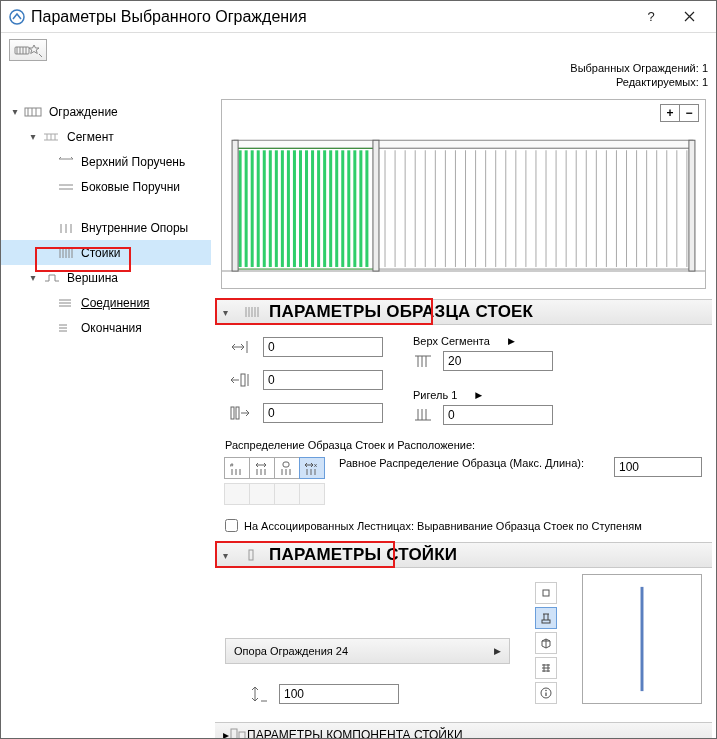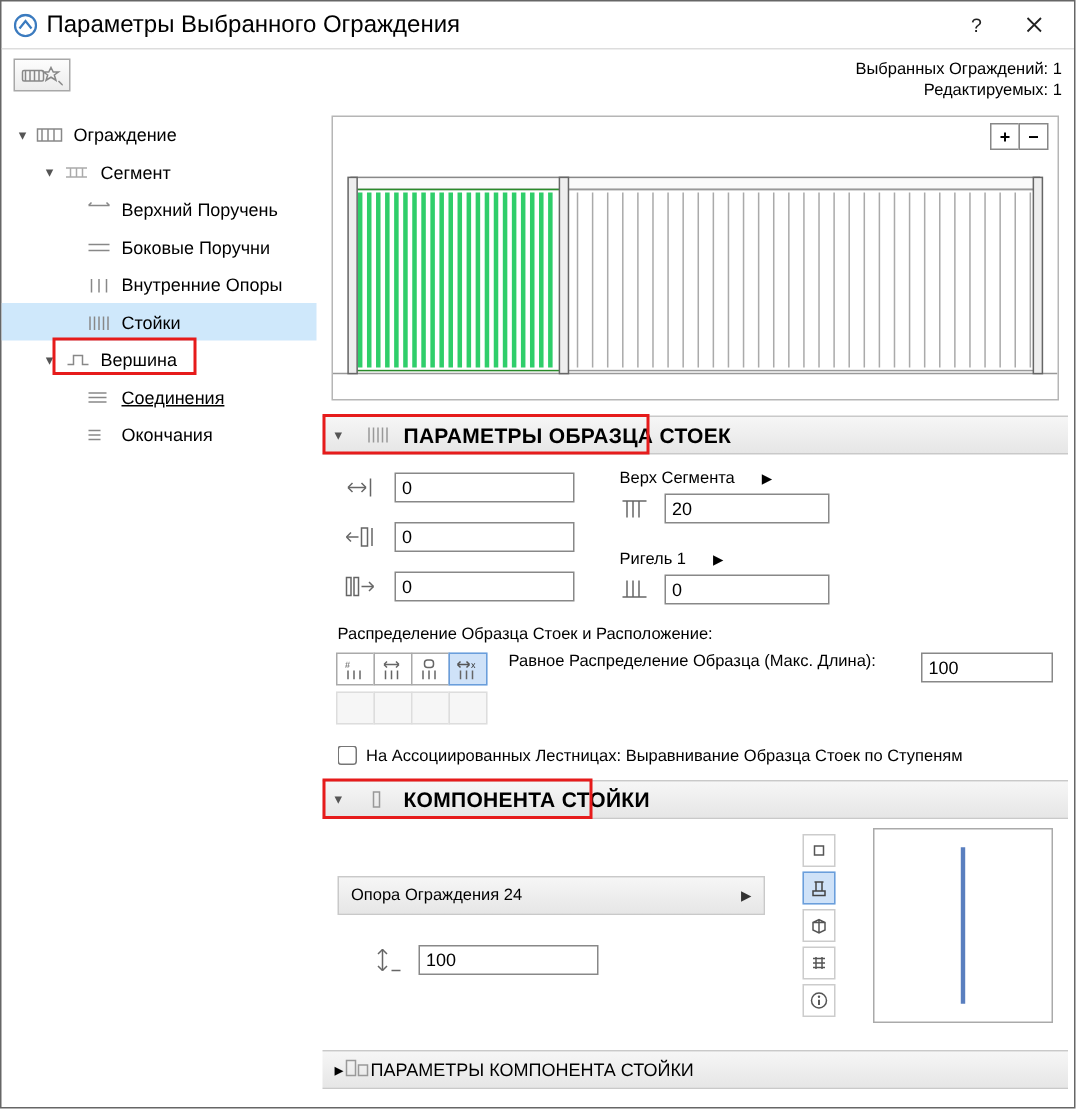--- a/index.html
+++ b/index.html
@@ -6,21 +6,21 @@
     body { width: 717px; height: 739px; background: #fff; border: 1px solid #666; overflow: hidden; font-size: 12px; color: #000; }
 
     
     .titlebar { height: 32px; display: flex; align-items: center; padding: 0 8px; border-bottom: 1px solid #ddd; }
     .titlebar .app-ico { width: 16px; height: 16px; margin-right: 6px; }
     .titlebar .title { flex: 1; font-size: 16px; }
     .titlebar .win-btn { width: 38px; height: 28px; display: flex; align-items: center; justify-content: center; font-size: 13px; color: #222; cursor: pointer; }
     .titlebar .win-btn.close svg { width: 11px; height: 11px; }
 
     
-    .infobar { display: flex; align-items: flex-start; padding: 6px 8px 6px 8px; }
+    .infobar { display: flex; align-items: flex-start; padding: 6px 8px 6px 8px; flex-direction: column; }
     .infobar .fav-btn { width: 38px; height: 22px; border: 1px solid #a8a8a8; background: linear-gradient(#fdfdfd,#ececec); display: flex; align-items: center; justify-content: center; }
     .infobar .right-info { margin-left: auto; text-align: right; font-size: 11px; line-height: 14px; }
 
     
     .main { display: flex; height: calc(100% - 32px - 38px); }
     .tree-col { width: 210px; border-right: none; padding-top: 4px; }
     .content-col { flex: 1; overflow: hidden; position: relative; }
 
     
     .tree { list-style: none; }
@@ -32,21 +32,21 @@
 
     
     .preview-wrap { margin: 4px 10px 10px 10px; background: #fff; border: 1px solid #b6b6b6; height: 190px; position: relative; }
     .preview-wrap .zoom-btns { position: absolute; top: 4px; right: 6px; display: flex; }
     .zb { width: 20px; height: 18px; border: 1px solid #888; background: #fff; display: flex; align-items: center; justify-content: center; font-weight: bold; margin-left: -1px; cursor: pointer; }
 
     
     .panel-header { display: flex; align-items: center; height: 26px; background: linear-gradient(#f6f6f6,#e6e6e6); border-top: 1px solid #c9c9c9; border-bottom: 1px solid #c9c9c9; padding: 0 8px; margin: 0 4px; }
     .panel-header .expander { width: 14px; margin-right: 6px; color: #555; font-size: 10px; }
     .panel-header .ph-ico { width: 20px; margin-right: 6px; color: #999; display: flex; align-items: center; }
-    .panel-header .ph-title { font-weight: bold; font-size: 14px; letter-spacing: 0.2px; }
+    .panel-header .ph-title { font-weight: bold; font-size: 17px; letter-spacing: 0.2px; }
 
     .panel-body { padding: 10px 14px; }
     .form-ico { display: flex; align-items: center; justify-content: center; color: #777; }
     input.num { width: 100%; height: 20px; border: 1px solid #888; padding: 0 4px; font-size: 12px; }
     .ref-label { font-size: 11px; display: flex; align-items: center; gap: 16px; }
     .ref-label .tri { font-size: 9px; margin-left: 2px; }
 
     .dist-row { margin-top: 14px; }
     .dist-label { font-size: 11px; font-weight: normal; margin-bottom: 6px; }
     .dist-content { display: flex; align-items: flex-start; gap: 14px; }
@@ -152,21 +152,21 @@
       </li>
       <li class="tree-row" style="padding-left:54px;">
         <span class="ico">
             <svg width="18" height="12" viewBox="0 0 18 12">
               <line x1="2" y1="4" x2="16" y2="4" stroke="#888"></line>
               <line x1="2" y1="8" x2="16" y2="8" stroke="#888"></line>
             </svg>
           </span>
         <span>Боковые Поручни</span>
       </li>
-      <li class="tree-row" style="padding-left:54px;">
+      <li class="tree-row" style="padding-left:54px;margin-top:16px;">
         <span class="ico">
             <svg width="18" height="12" viewBox="0 0 18 12">
               <line x1="4" y1="2" x2="4" y2="11" stroke="#888"></line>
               <line x1="9" y1="2" x2="9" y2="11" stroke="#888"></line>
               <line x1="14" y1="2" x2="14" y2="11" stroke="#888"></line>
             </svg>
           </span>
         <span>Внутренние Опоры</span>
       </li>
       <li class="tree-row selected" style="padding-left:54px;">
@@ -444,27 +444,27 @@
       </div>
 
       <div class="rel-pos">
         <div class="panel-header">
           <span class="expander">▾</span>
           <span class="ph-ico">
             <svg width="18" height="14" viewBox="0 0 18 14">
                 <rect x="6" y="2" width="4" height="10" fill="none" stroke="#999"></rect>
               </svg>
           </span>
-          <span class="ph-title">КОМПОНЕНТА СТОЙКИ</span>
+          <span class="ph-title">ПАРАМЕТРЫ СТОЙКИ</span>
         </div>
         <div class="highlight-red" style="left:4px; top:-1px; width:180px; height:27px;"></div>
       </div>
 
       <div class="panel-body" style="padding-top:6px;">
-        <div style="display:flex; gap:24px; align-items:center;">
+        <div style="display:flex; gap:24px; align-items:flex-end;">
           <div style="flex:1;">
             <div class="profile-select">
               <span>Опора Ограждения 24</span>
               <span class="arrow">▶</span>
             </div>
             <div style="margin-top:20px; display:flex; align-items:center; gap:10px; padding-left:24px;">
               <span class="form-ico">
                 <svg width="20" height="18" viewBox="0 0 20 18">
                     <line x1="6" y1="2" x2="6" y2="16" stroke="#666"></line>
                     <path d="M6 2 L3 5 M6 2 L9 5 M6 16 L3 13 M6 16 L9 13" stroke="#666"></path>

